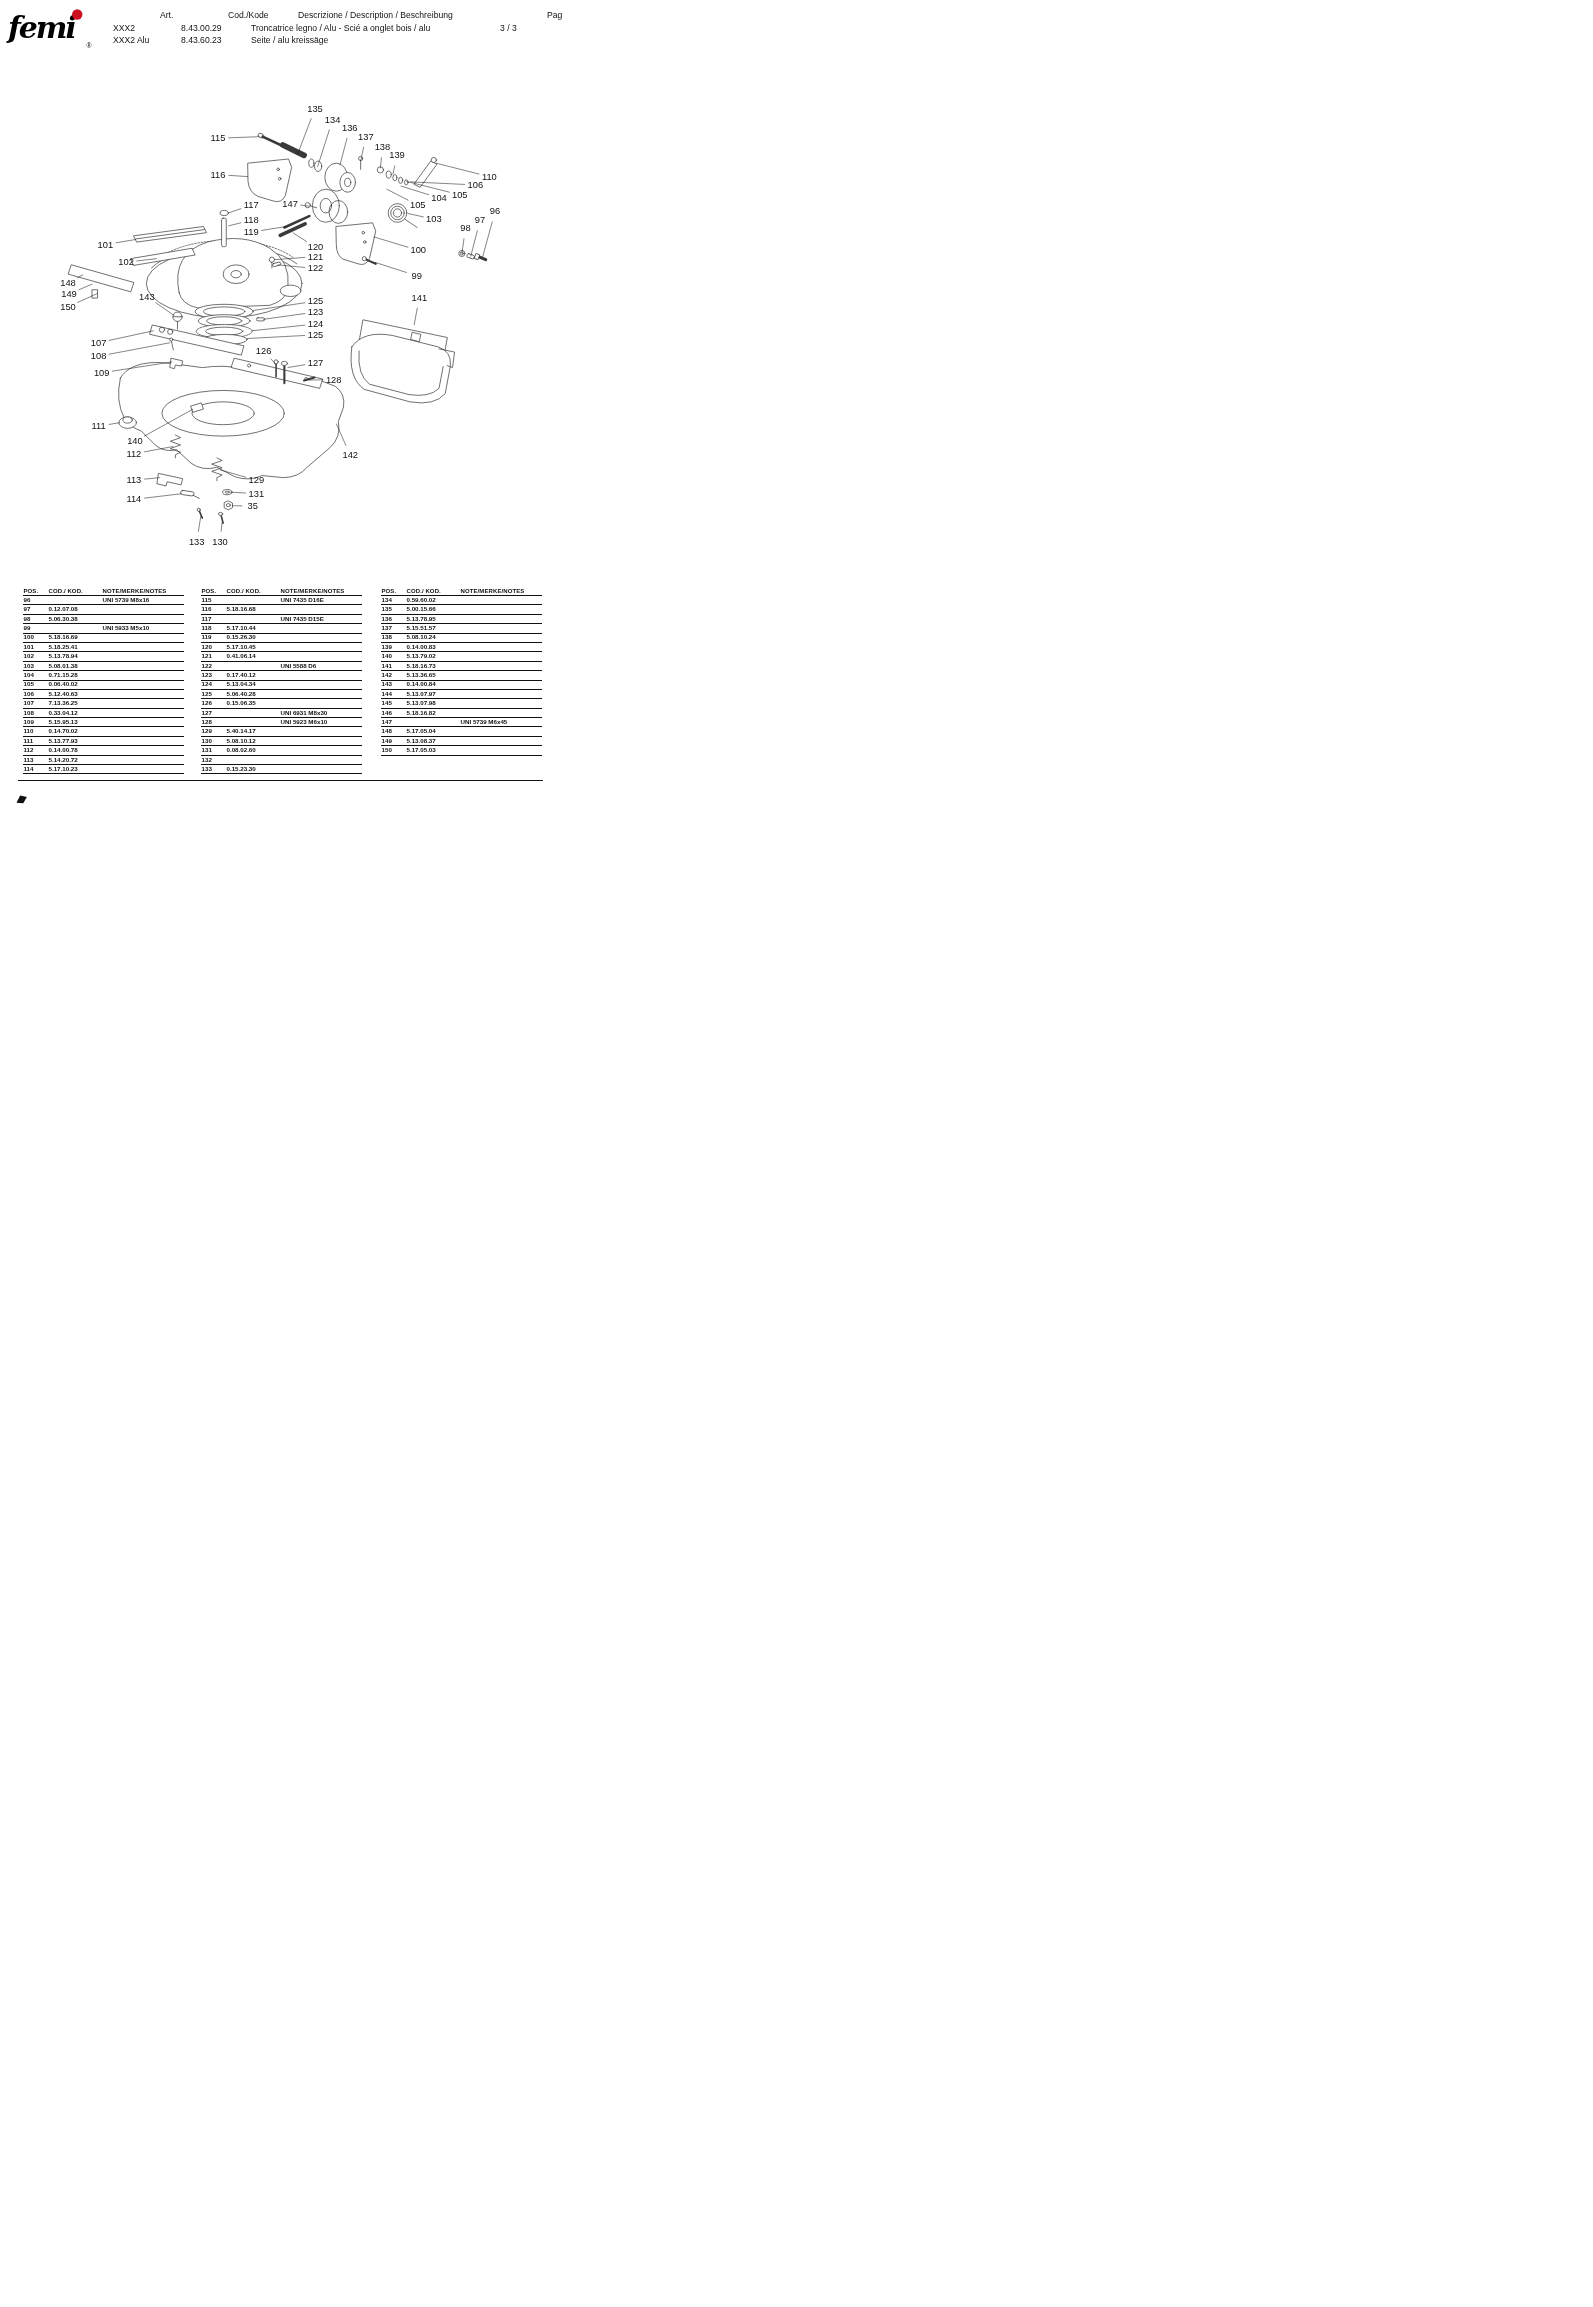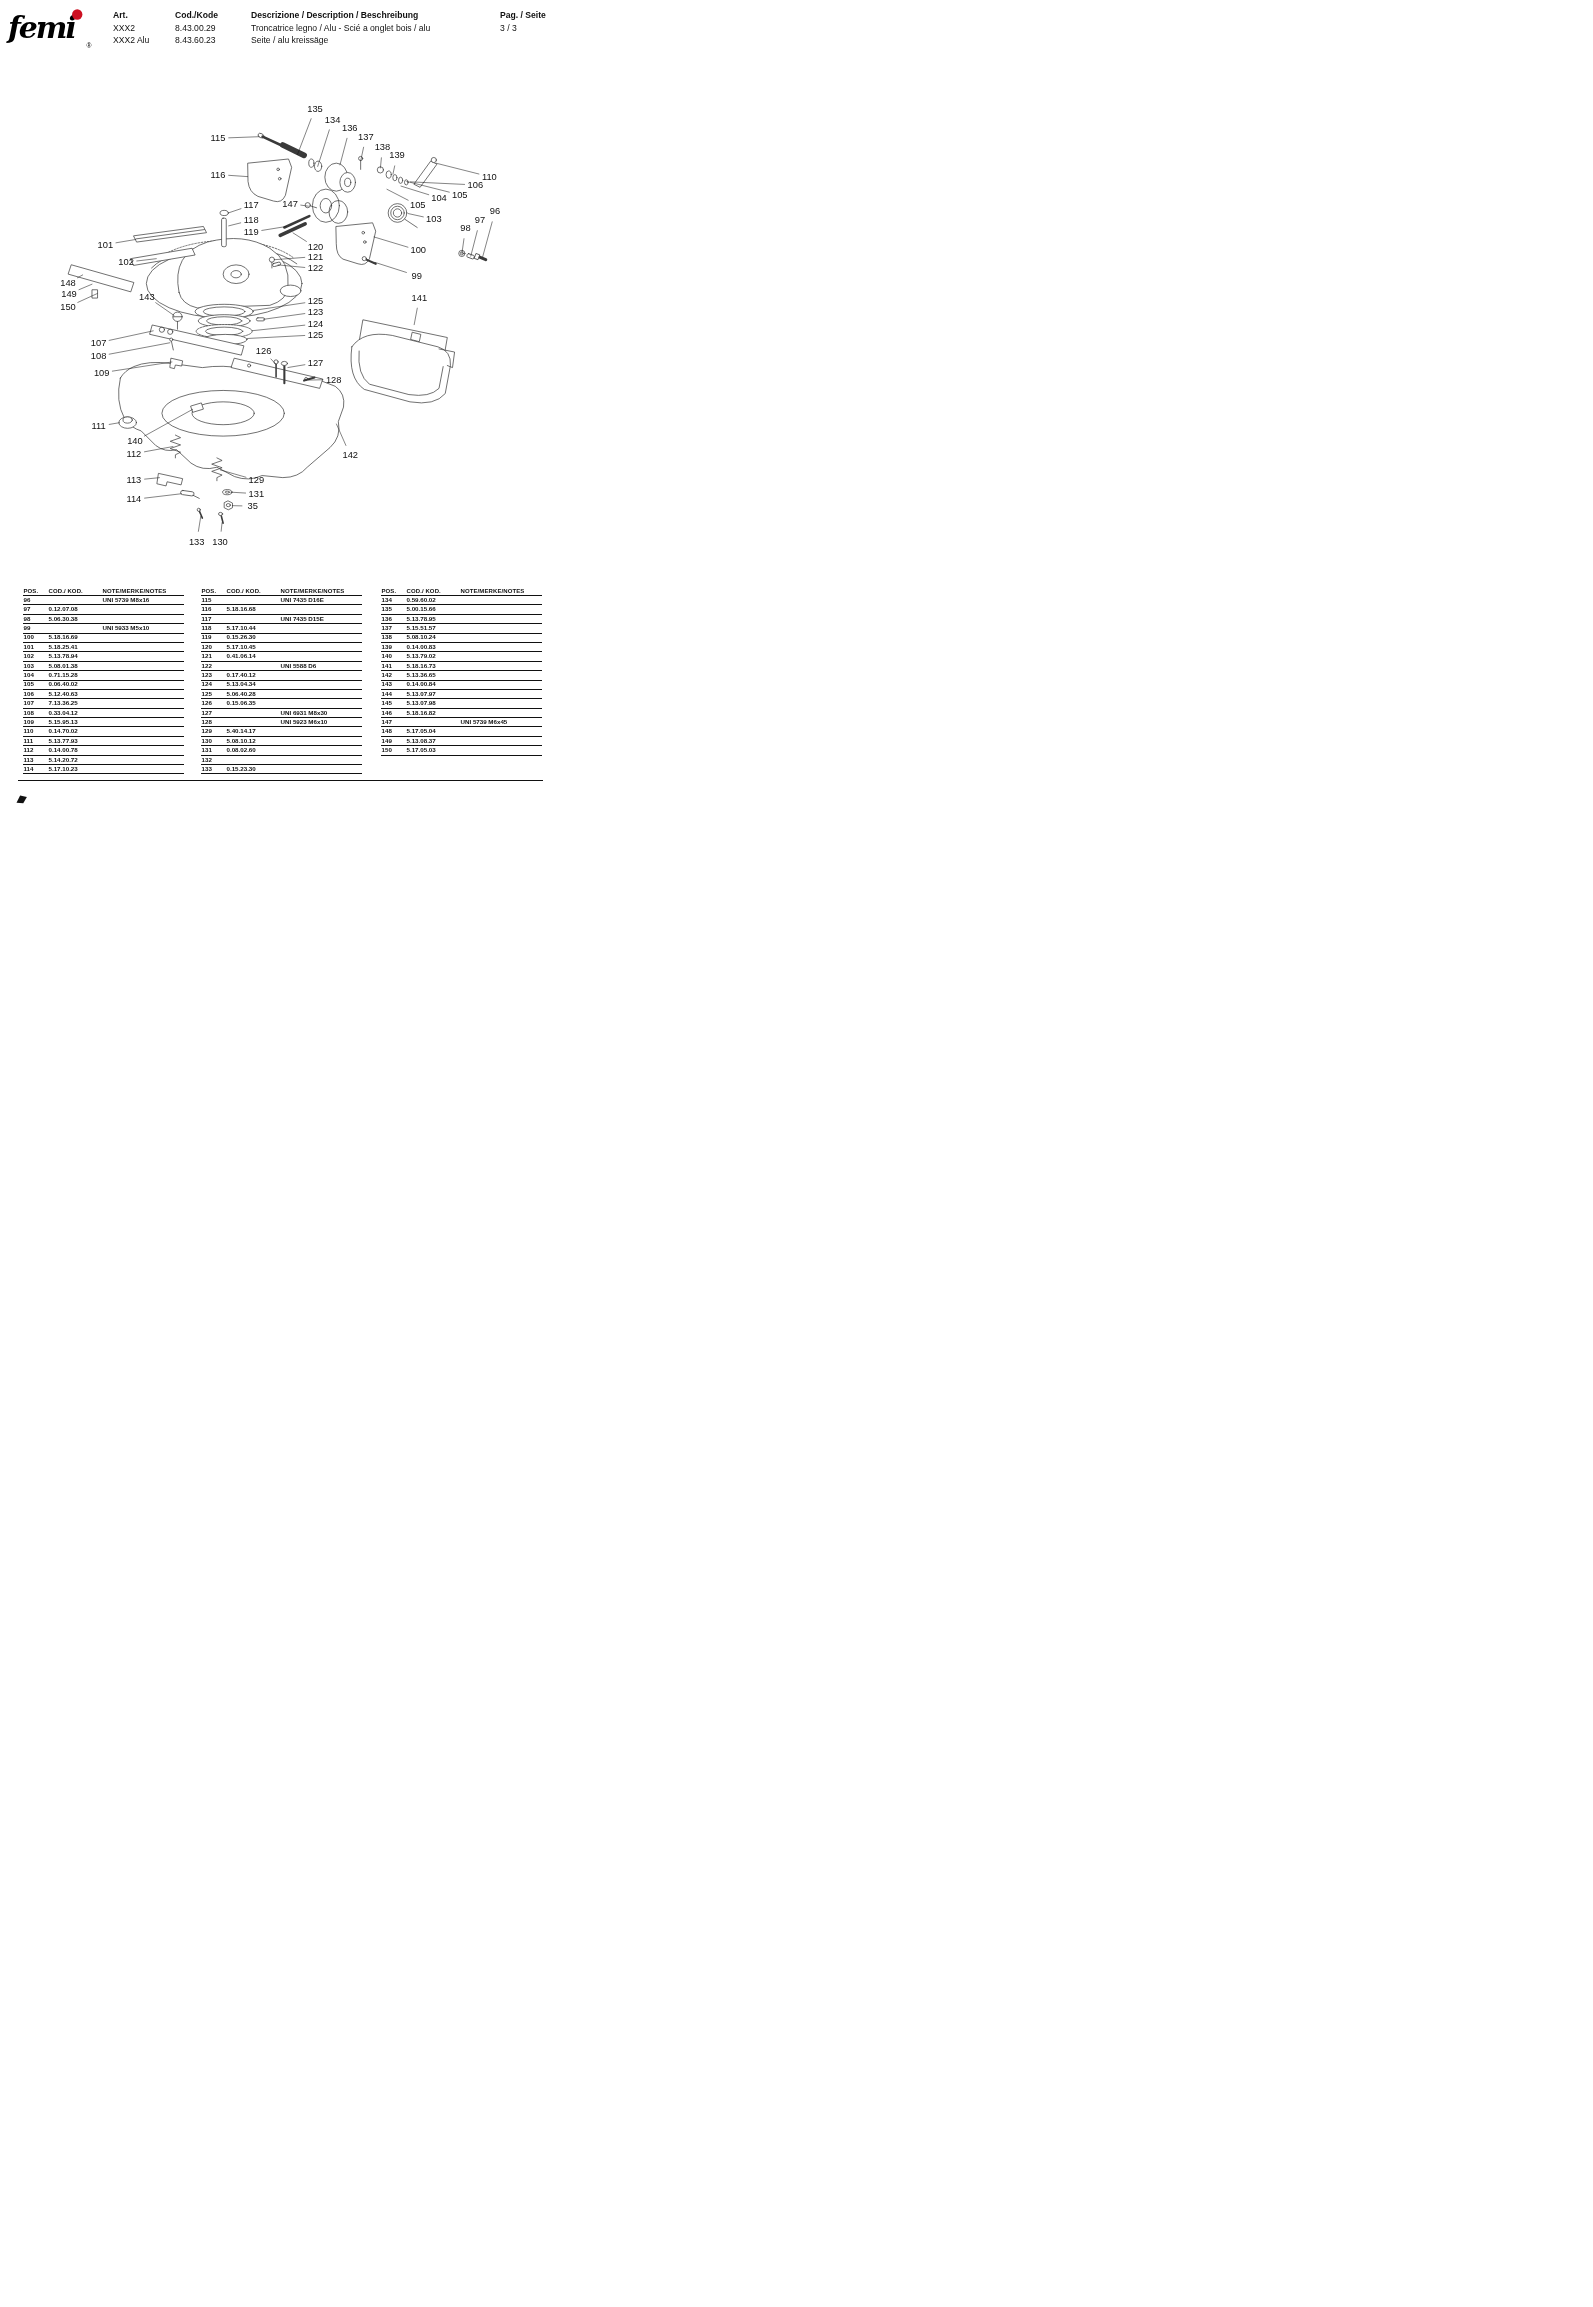--- a/index.html
+++ b/index.html
@@ -5,24 +5,24 @@
   * { box-sizing: border-box; }
   html, body { margin:0; padding:0; background:#ffffff; }
   .page {
     position:relative; width:562px; height:813px; background:#fff;
     font-family:"Liberation Sans", sans-serif; color:#111; overflow:hidden;
   }
   
   .header { position:absolute; top:5.2px; left:0; width:100%; height:54px; }
   .logo { position:absolute; left:6.2px; top:1px; width:96px; height:48px; }
   .hcol { position:absolute; top:4.1px; font-size:8.6px; line-height:1.45; white-space:nowrap; }
-  .hcol .lab { font-weight:700; }
+  .hcol .lab { font-weight:400;margin-left:47px; }
   .hcol .val { font-weight:400; }
   .col-art  { left:113px; }
-  .col-code { left:175px; }
+  .col-code { left:181px; }
   .col-desc { left:251px; max-width:249px; }
   .col-page { left:500px; }
   
   .diagram { position:absolute; left:0; top:77px; width:562px; height:493px; }
   .diagram .leader { stroke:#111; stroke-width:1; }
   .diagram .callout { font-family:"Liberation Sans",sans-serif; font-size:18px; fill:#111;
                       text-anchor:middle; dominant-baseline:central; }
   .drawing { stroke:#3a3a3a; stroke-width:1.4; fill:#ffffff; stroke-linejoin:round; stroke-linecap:round; }
   
   .parts { position:absolute; top:585px; left:0; width:100%; height:197px; }

